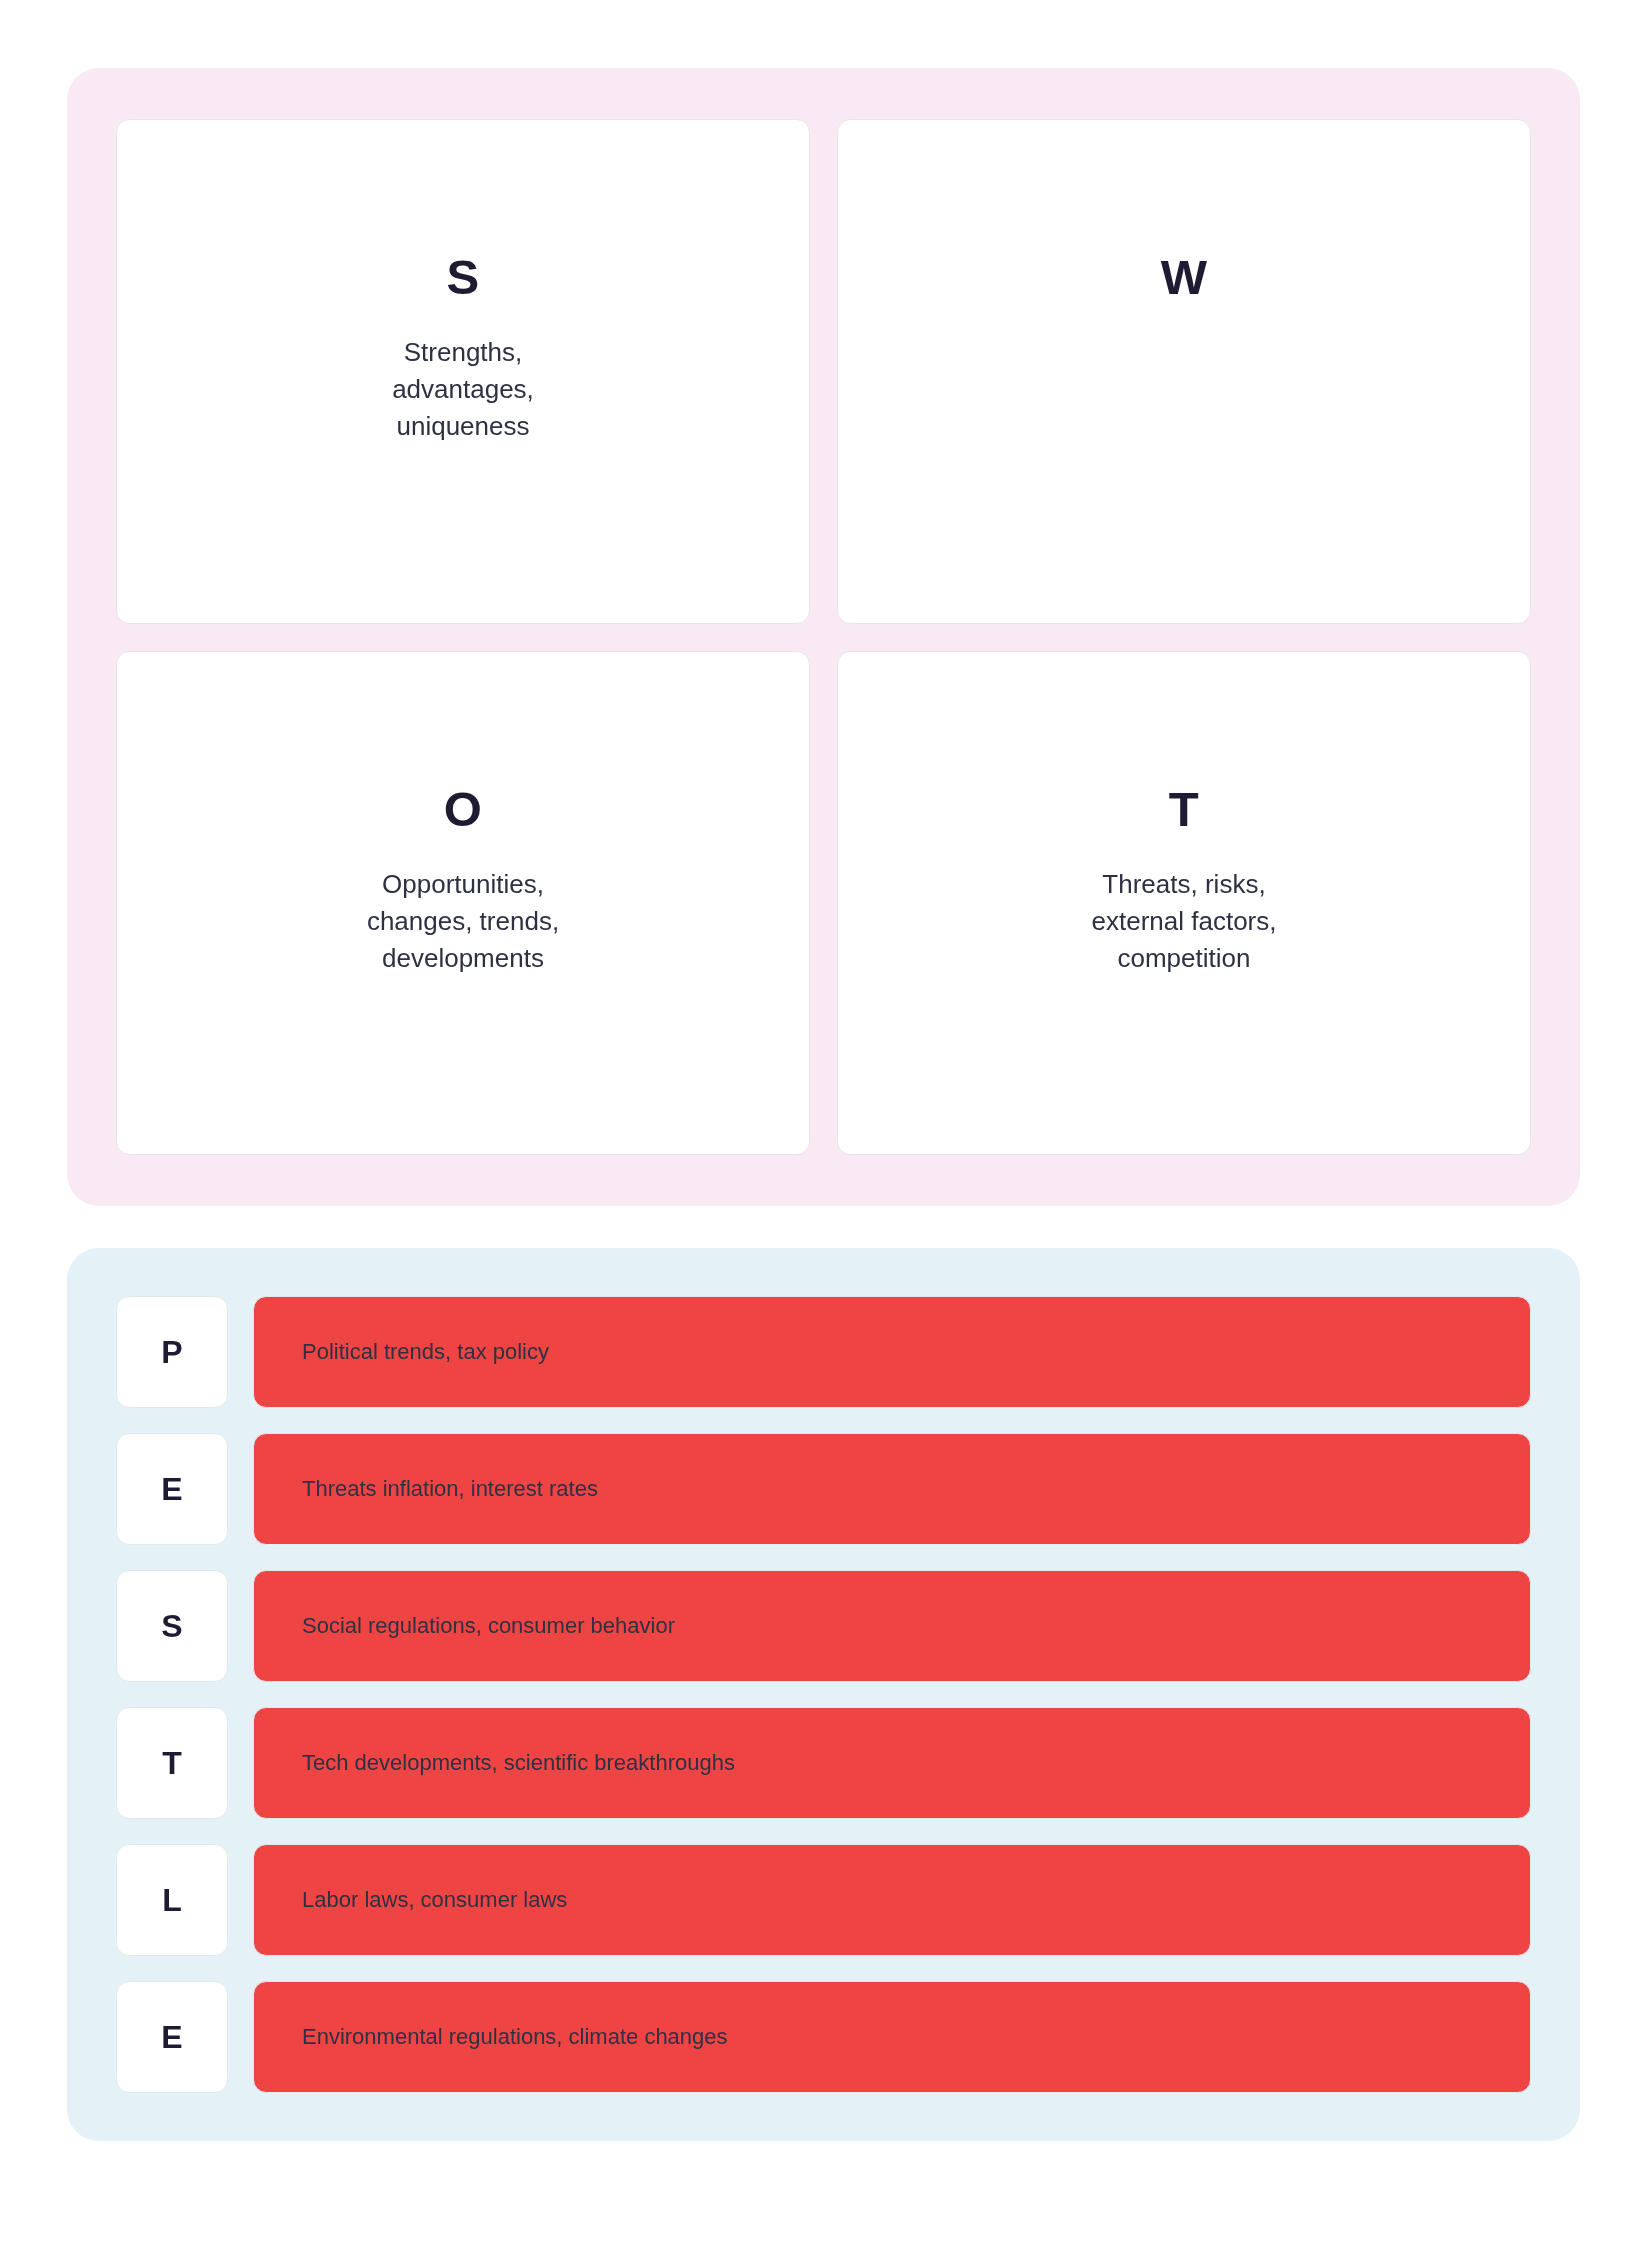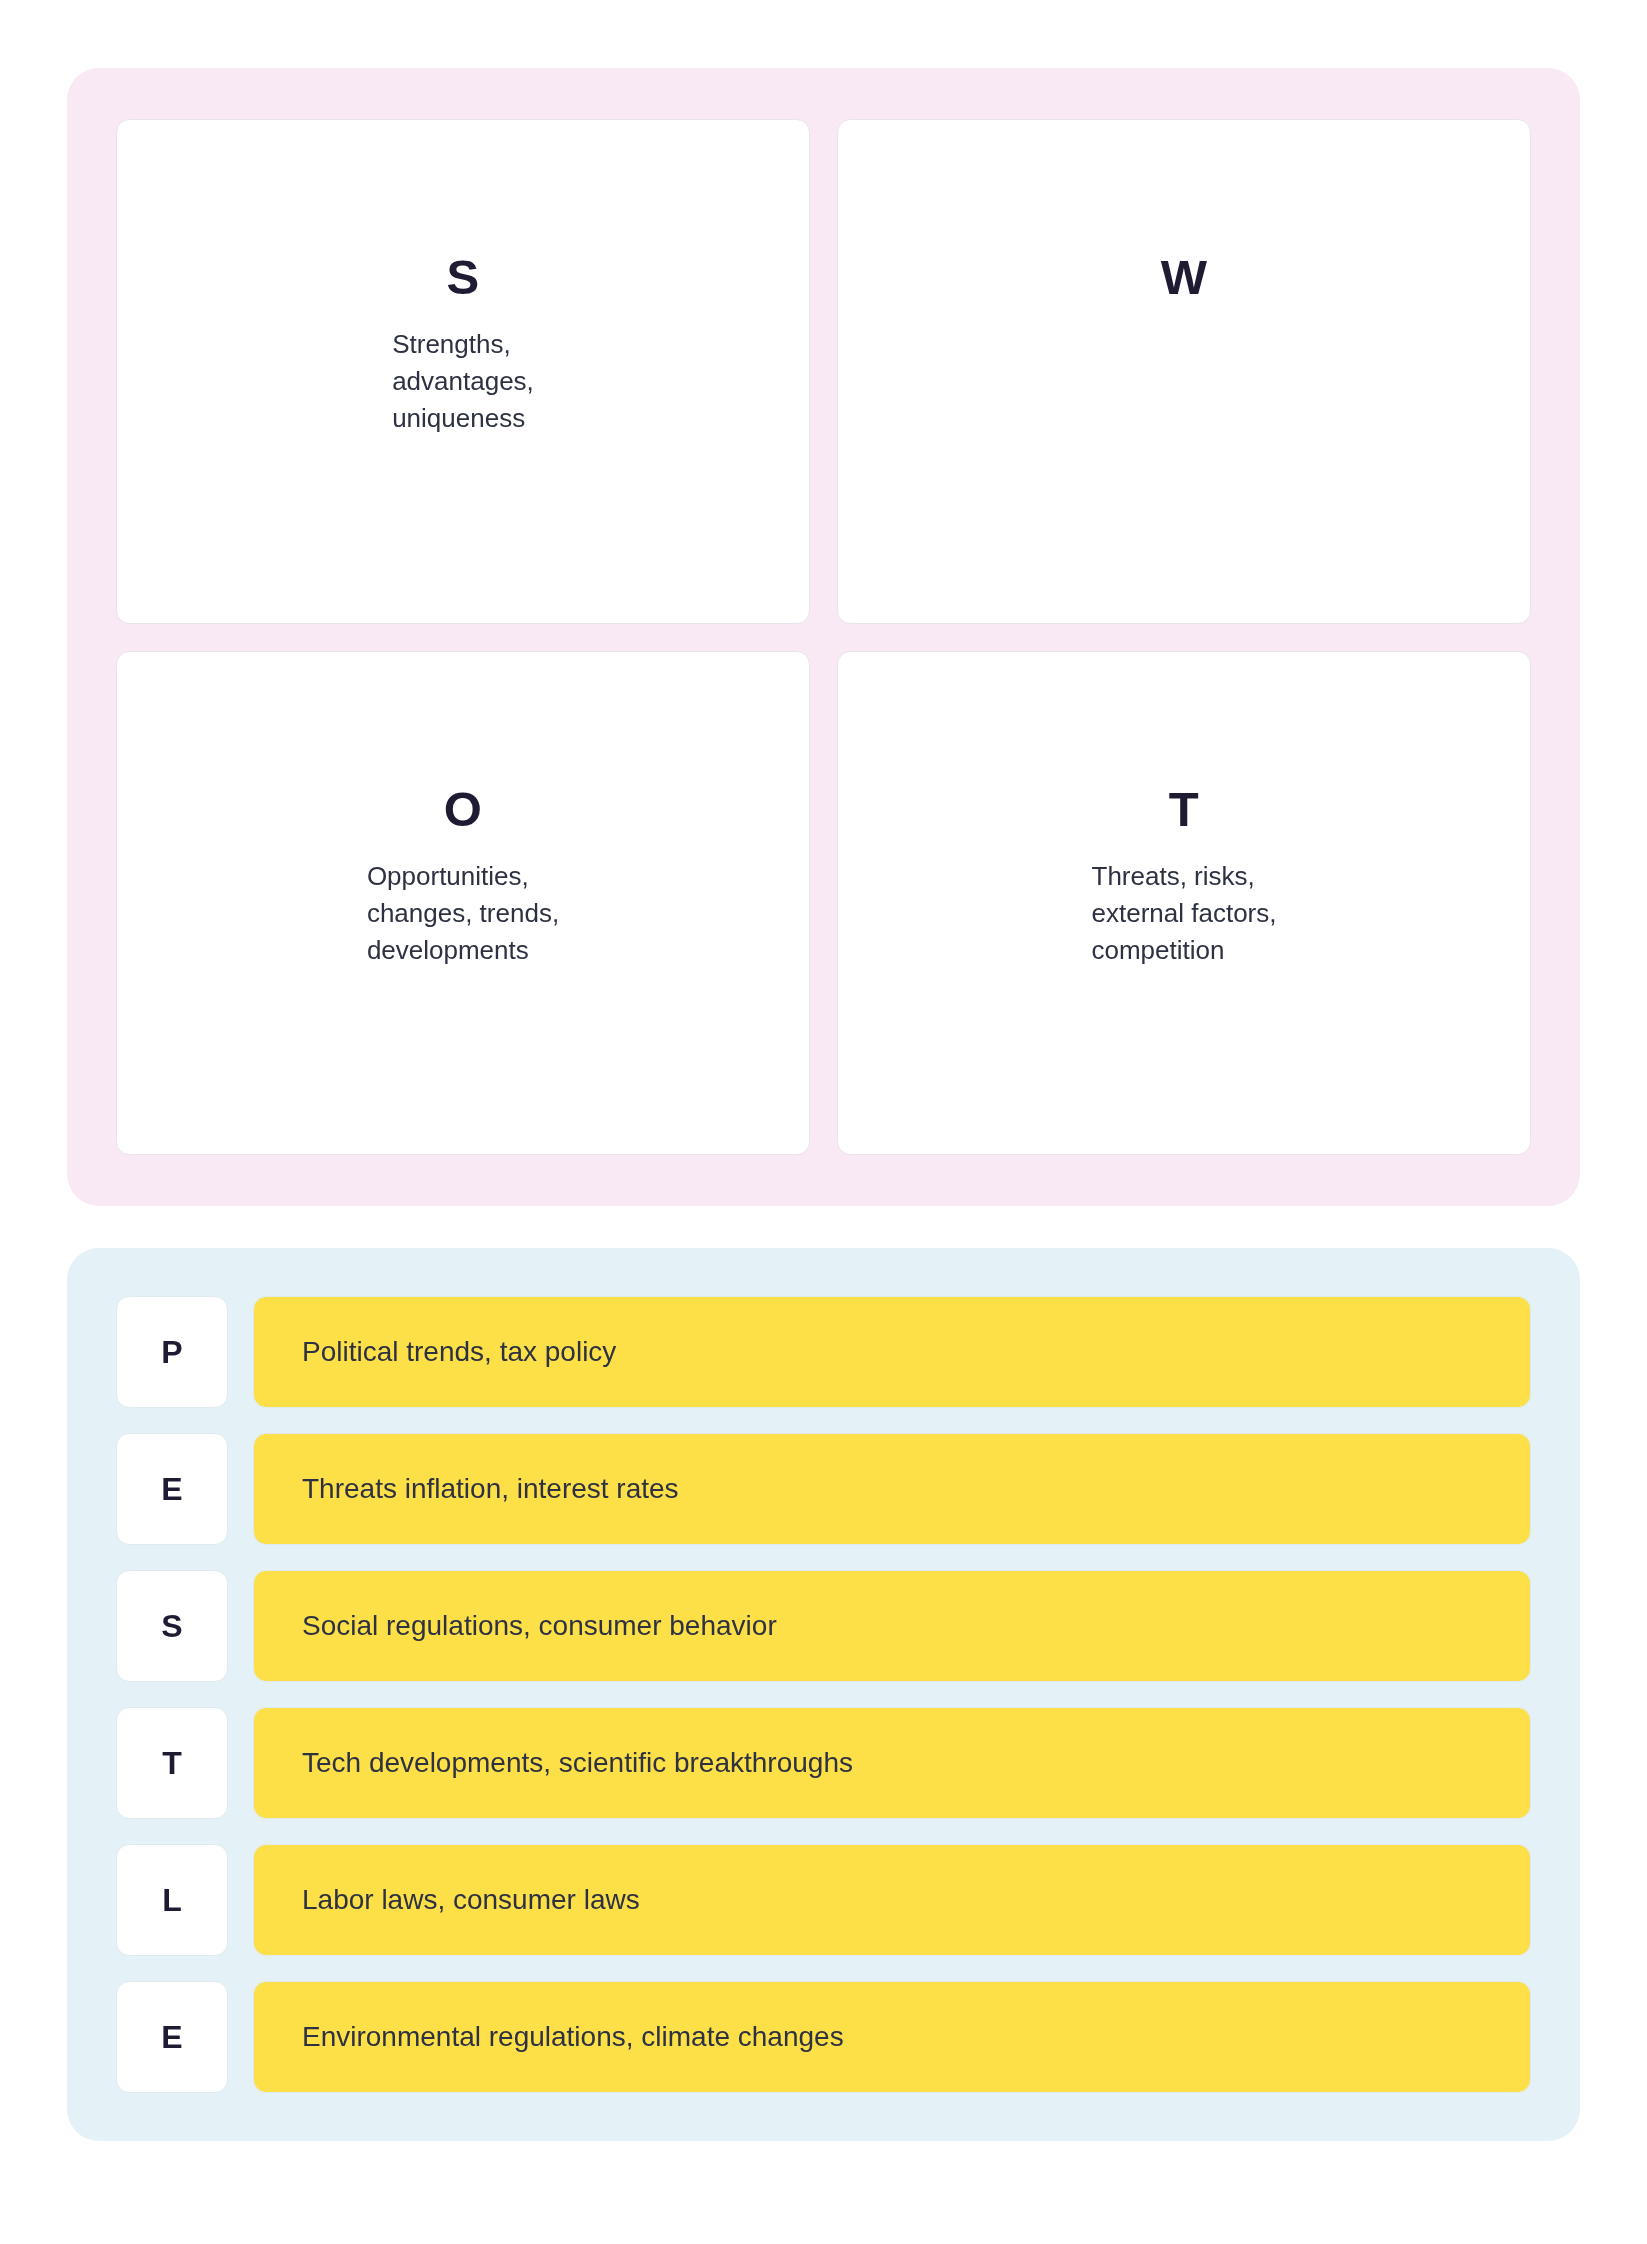--- a/index.html
+++ b/index.html
@@ -44,24 +44,25 @@
 
   .swot-letter {
     font-size: 49px;
     font-weight: 700;
     color: #1e1b33;
     line-height: 1;
     letter-spacing: 0.5px;
   }
 
   .swot-desc {
-    margin-top: 24px;
+    margin-top: 32px;
     font-size: 26px;
     line-height: 1.43;
     color: #2d3142;
+    text-align: center;
     max-width: 399px;
     white-space: pre-line;
   }
 
   
   .pestle-panel {
     margin-top: 42px;
     background: #e4f1f7;
     border-radius: 32px;
     padding: 48px 49px;
@@ -86,27 +87,27 @@
     display: flex;
     align-items: center;
     justify-content: center;
     font-size: 32px;
     font-weight: 700;
     color: #1e1b33;
   }
 
   .pestle-text {
     flex: 1;
-    background: #fde047;
+    background: #ef4444;
     border: 1.4px solid #e0eaee;
     border-radius: 13.3px;
     display: flex;
     align-items: center;
     padding-left: 48px;
-    font-size: 28px;
+    font-size: 22px;
     color: #2d3142;
   }
 </style>
 </head>
 <body>
 
 <div class="page">
 
   <section class="swot-panel">
 

